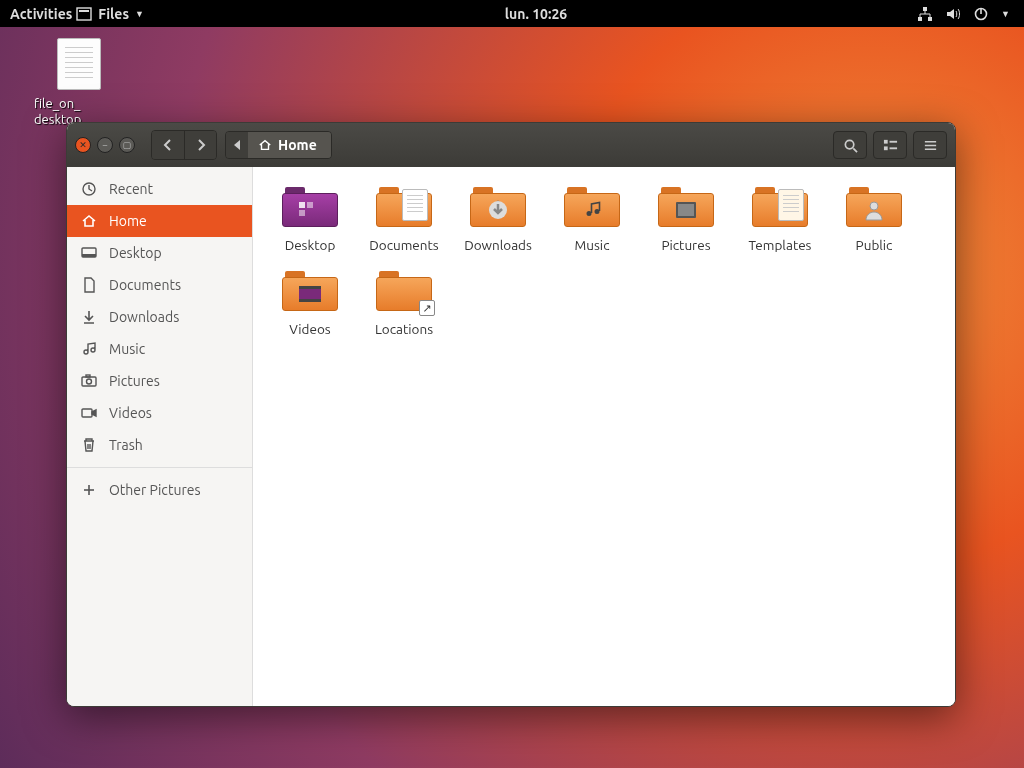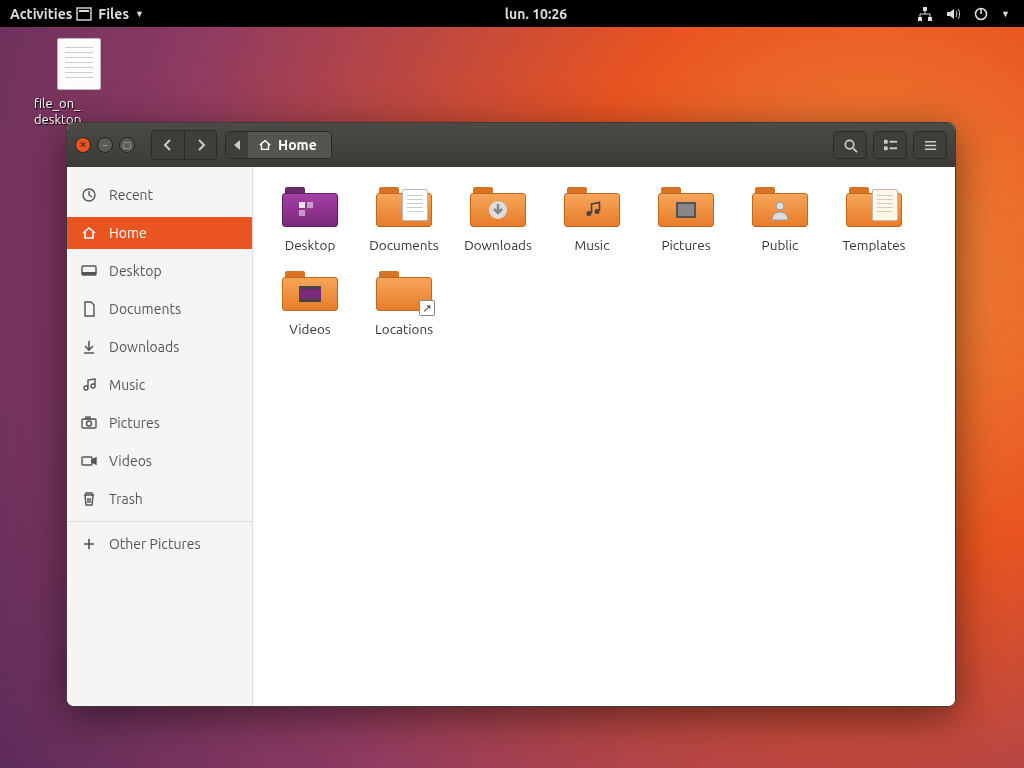--- a/index.html
+++ b/index.html
@@ -62,21 +62,21 @@
   .pathseg { background:#56544f; color:#fff; font-weight:600; padding:0 14px 0 10px; height:100%; display:flex; align-items:center; gap:6px; font-size:14px; }
 
   .tb-spacer { flex:1; }
   .tbbtn { width:34px; height:28px; background:#3f3e3a; border:1px solid #2b2a27; border-radius:4px; display:flex; align-items:center; justify-content:center; color:#ccc; cursor:pointer; }
   .tbgroup { display:flex; gap:6px; }
 
   
   .win-body { display:flex; height: calc(100% - 44px); }
 
   .sidebar { width:186px; background:#f6f5f3; border-right:1px solid #ddd; padding-top:6px; font-size:14px; }
-  .side-item { height:32px; display:flex; align-items:center; gap:12px; padding:0 14px; color:#555; cursor:pointer;margin-top:6px; }
+  .side-item { height:32px; display:flex; align-items:center; gap:12px; padding:0 14px; color:#555; cursor:pointer; }
   .side-item.active { background:#e95420; color:#fff; }
   .side-item svg { flex:0 0 16px; }
   .side-sep { height:1px; background:#ddd; margin:6px 0; }
 
   .content { flex:1; background:#fff; padding:16px 10px; display:flex; flex-wrap:wrap; align-content:flex-start; }
   .item { width:94px; text-align:center; margin:4px 0 14px; font-size:13.5px; color:#333; cursor:pointer; }
   .item .thumb { width:56px; height:44px; margin:0 auto 6px; position:relative; }
 
   
   .folder { width:56px; height:40px; position:relative; }
@@ -342,40 +342,40 @@
               </div>
             </div>
           </div>
         <span>Pictures</span>
       </div>
 
       <div class="item">
         <div class="thumb">
             <div class="folder">
               <div class="tab"></div>
+              <div class="body"></div>
+              <div class="doc-sheet" style="background:#fff6e6"></div>
+            </div>
+          </div>
+        <span>Templates</span>
+      </div>
+
+      <div class="item">
+        <div class="thumb">
+            <div class="folder">
+              <div class="tab"></div>
               <div class="body">
                 <svg width="22" height="22" viewBox="0 0 22 22" fill="#ddd" stroke="#999">
                   <circle cx="11" cy="7" r="4"></circle>
                   <path d="M3 21c0-5 4-8 8-8s8 3 8 8z"></path>
                 </svg>
               </div>
             </div>
           </div>
         <span>Public</span>
-      </div>
-
-      <div class="item">
-        <div class="thumb">
-            <div class="folder">
-              <div class="tab"></div>
-              <div class="body"></div>
-              <div class="doc-sheet" style="background:#fff6e6"></div>
-            </div>
-          </div>
-        <span>Templates</span>
       </div>
 
       <div class="item">
         <div class="thumb">
             <div class="folder">
               <div class="tab"></div>
               <div class="body">
                 <svg width="26" height="20" viewBox="0 0 26 20">
                   <rect x="2" y="2" width="22" height="16" fill="#7a2a7a" rx="1"></rect>
                   <rect x="2" y="2" width="22" height="3" fill="#444"></rect>

